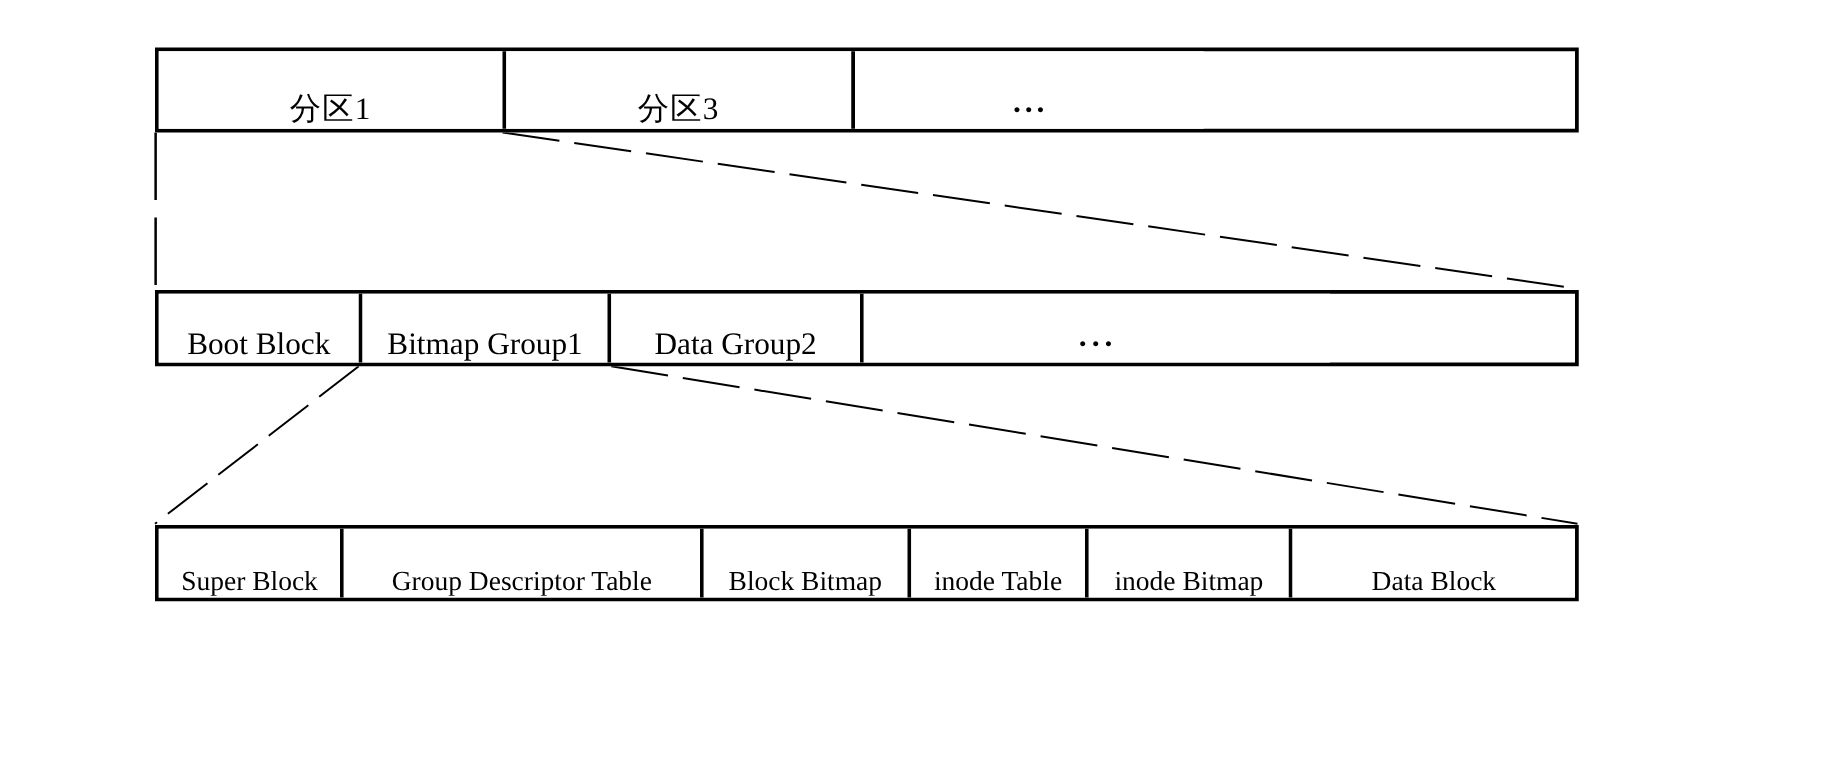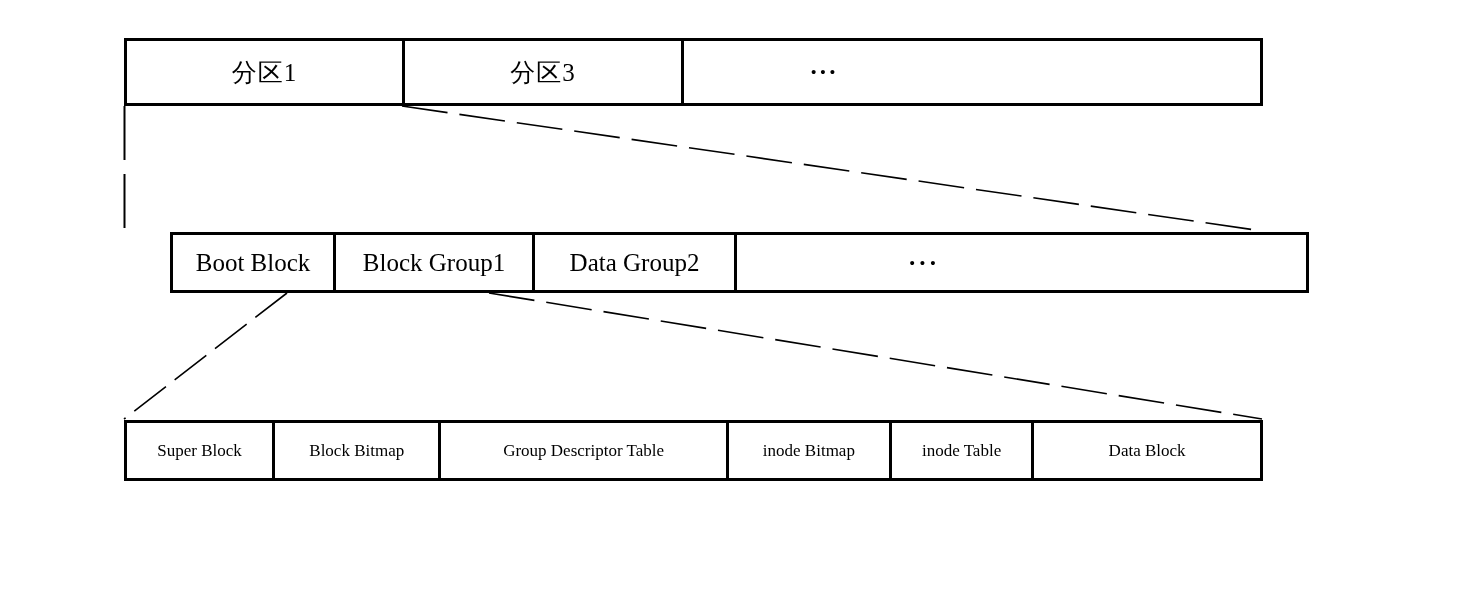--- a/index.html
+++ b/index.html
@@ -30,21 +30,21 @@
   .row {
     position: absolute;
     display: flex;
     box-sizing: border-box;
     border: 3px solid #000000;
     background: #ffffff;
   }
   .cell {
     box-sizing: border-box;
     display: flex;
-    align-items: center;
+    align-items: flex-end;
     justify-content: center;
     border-right: 3px solid #000000;
     background: #ffffff;
     overflow: hidden;
     white-space: nowrap;
   }
   .cell:last-child {
     border-right: none;
   }
   
@@ -57,34 +57,33 @@
   #row-partitions .cell {
     font-size: 25px;
     letter-spacing: 1px;
   }
   
   #row-blockgroups {
     left: 124px;
     top: 232px;
     width: 1139px;
     height: 61px;
-    margin-left: 46px;
   }
   #row-blockgroups .cell {
     font-size: 25px;
   }
   
   #row-groupdetail {
     left: 124px;
     top: 420px;
     width: 1139px;
     height: 61px;
   }
   #row-groupdetail .cell {
-    font-size: 17px;
+    font-size: 22px;
   }
   .ellipsis-cell {
     font-size: 24px;
     letter-spacing: 2px;
     font-weight: bold;
   }
 </style>
 </head>
 <body>
 
@@ -107,44 +106,44 @@
     <div class="cell ellipsis-cell" style="width:279px">
       <span>···</span>
     </div>
   </div>
 
   <div class="row" id="row-blockgroups">
     <div class="cell" style="width:163px">
       <span>Boot Block</span>
     </div>
     <div class="cell" style="width:199px">
-      <span>Block Group1</span>
+      <span>Bitmap Group1</span>
     </div>
     <div class="cell" style="width:202px">
       <span>Data Group2</span>
     </div>
     <div class="cell ellipsis-cell" style="width:373px">
       <span>···</span>
     </div>
   </div>
 
   <div class="row" id="row-groupdetail">
     <div class="cell" style="width:149px">
       <span>Super Block</span>
     </div>
+    <div class="cell" style="width:289px">
+      <span>Group Descriptor Table</span>
+    </div>
     <div class="cell" style="width:167px">
       <span>Block Bitmap</span>
     </div>
-    <div class="cell" style="width:289px">
-      <span>Group Descriptor Table</span>
+    <div class="cell" style="width:143px">
+      <span>inode Table</span>
     </div>
     <div class="cell" style="width:164px">
       <span>inode Bitmap</span>
-    </div>
-    <div class="cell" style="width:143px">
-      <span>inode Table</span>
     </div>
     <div class="cell" style="width:227px">
       <span>Data Block</span>
     </div>
   </div>
 
 </div>
 
 </body></html>

